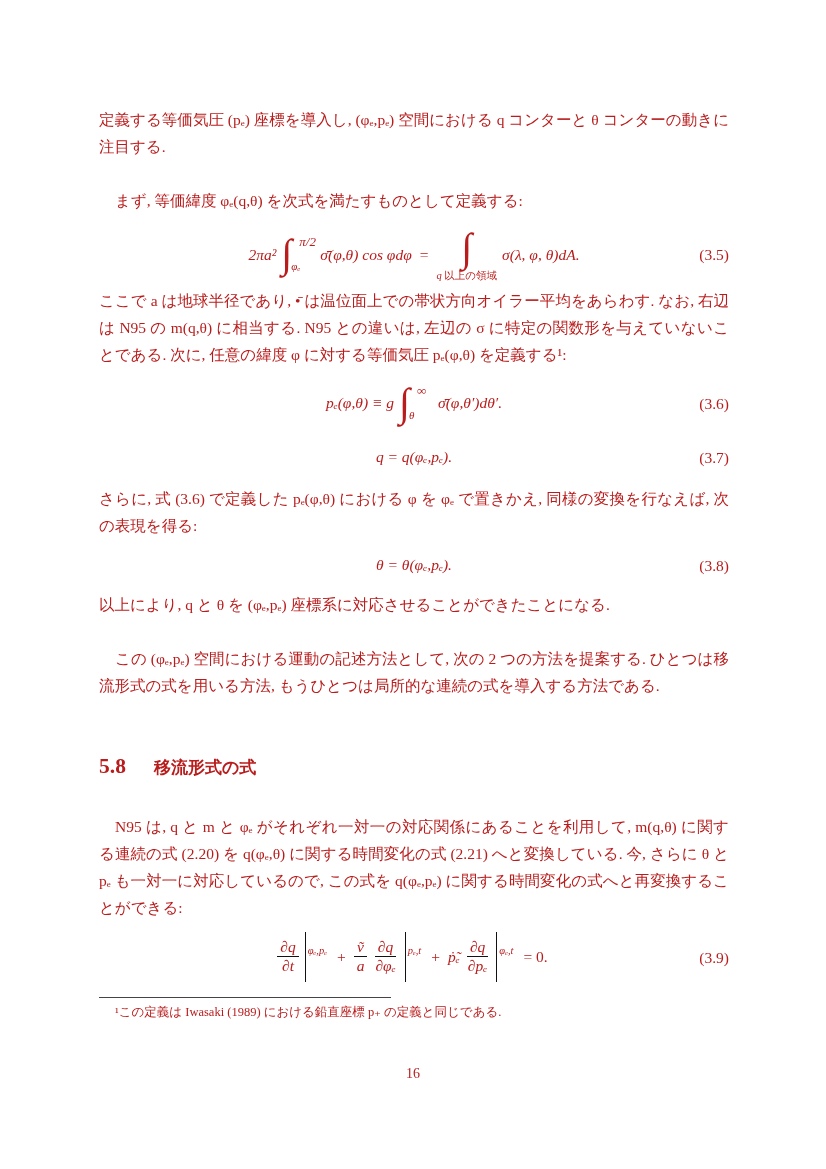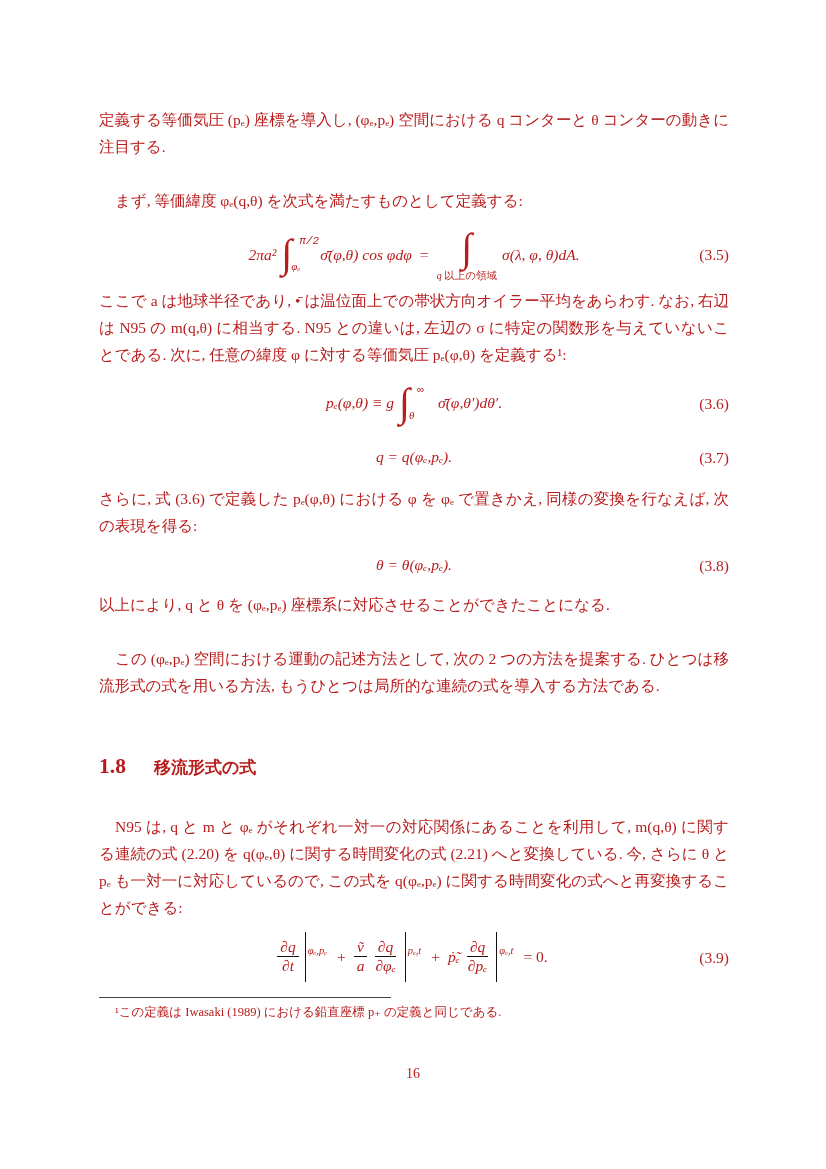--- a/index.html
+++ b/index.html
@@ -18,21 +18,21 @@
   .sp { margin-top:27px; }
 
   
   .eq { position:relative; display:flex; justify-content:center; align-items:center; margin:9px 0; min-height:30px; }
   .eq-body { display:inline-flex; align-items:center; gap:5px; font-style:italic; white-space:nowrap; }
   .eq-no { position:absolute; right:0; top:50%; transform:translateY(-50%); font-style:normal; font-size:15.5px; }
   .op { margin:0 3px; font-style:normal; }
 
   .integral { position:relative; display:inline-block; width:34px; height:46px; }
   .int-sign { display:block; font-size:40px; line-height:46px; font-style:normal; }
-  .int-sup { position:absolute; top:-3px; left:18px; font-size:11px;font-family:Liberation Mono, monospace; }
+  .int-sup { position:absolute; top:-3px; left:18px; font-size:13px; }
   .int-sub { position:absolute; bottom:-3px; left:10px; font-size:11px; }
 
   .int-col { display:inline-flex; flex-direction:column; align-items:center; }
   .int-col .int-sign { font-size:40px; line-height:44px; }
   .int-col .under { font-size:10.5px; font-style:normal; line-height:1.2; white-space:nowrap; }
   .int-col .under .it { font-style:italic; }
 
   .frac { display:inline-flex; flex-direction:column; align-items:center; line-height:1.2; }
   .frac .num { border-bottom:1px solid #111; padding:0 3px; }
   .frac .den { padding:0 3px; }
@@ -112,21 +112,21 @@
         <span>θ = θ(φₑ,pₑ).</span>
       </span>
       <span class="eq-no">(3.8)</span>
     </div>
 
     <p class="para">以上により, q と θ を (φₑ,pₑ) 座標系に対応させることができたことになる.</p>
 
     <p class="para indent sp">この (φₑ,pₑ) 空間における運動の記述方法として, 次の 2 つの方法を提案する. ひとつは移流形式の式を用いる方法, もうひとつは局所的な連続の式を導入する方法である.</p>
 
     <div class="section-heading">
-      <span class="section-number">1.8</span>
+      <span class="section-number">5.8</span>
       <span class="section-title">移流形式の式</span>
     </div>
 
     <p class="para indent">N95 は, q と m と φₑ がそれぞれ一対一の対応関係にあることを利用して, m(q,θ) に関する連続の式 (2.20) を q(φₑ,θ) に関する時間変化の式 (2.21) へと変換している. 今, さらに θ と pₑ も一対一に対応しているので, この式を q(φₑ,pₑ) に関する時間変化の式へと再変換することができる:</p>
 
     <div class="eq" style="min-height:56px; margin:8px 0 2px 0;">
       <span class="eq-body">
         <span class="frac">
           <span class="num">∂q</span>
           <span class="den">∂t</span>

